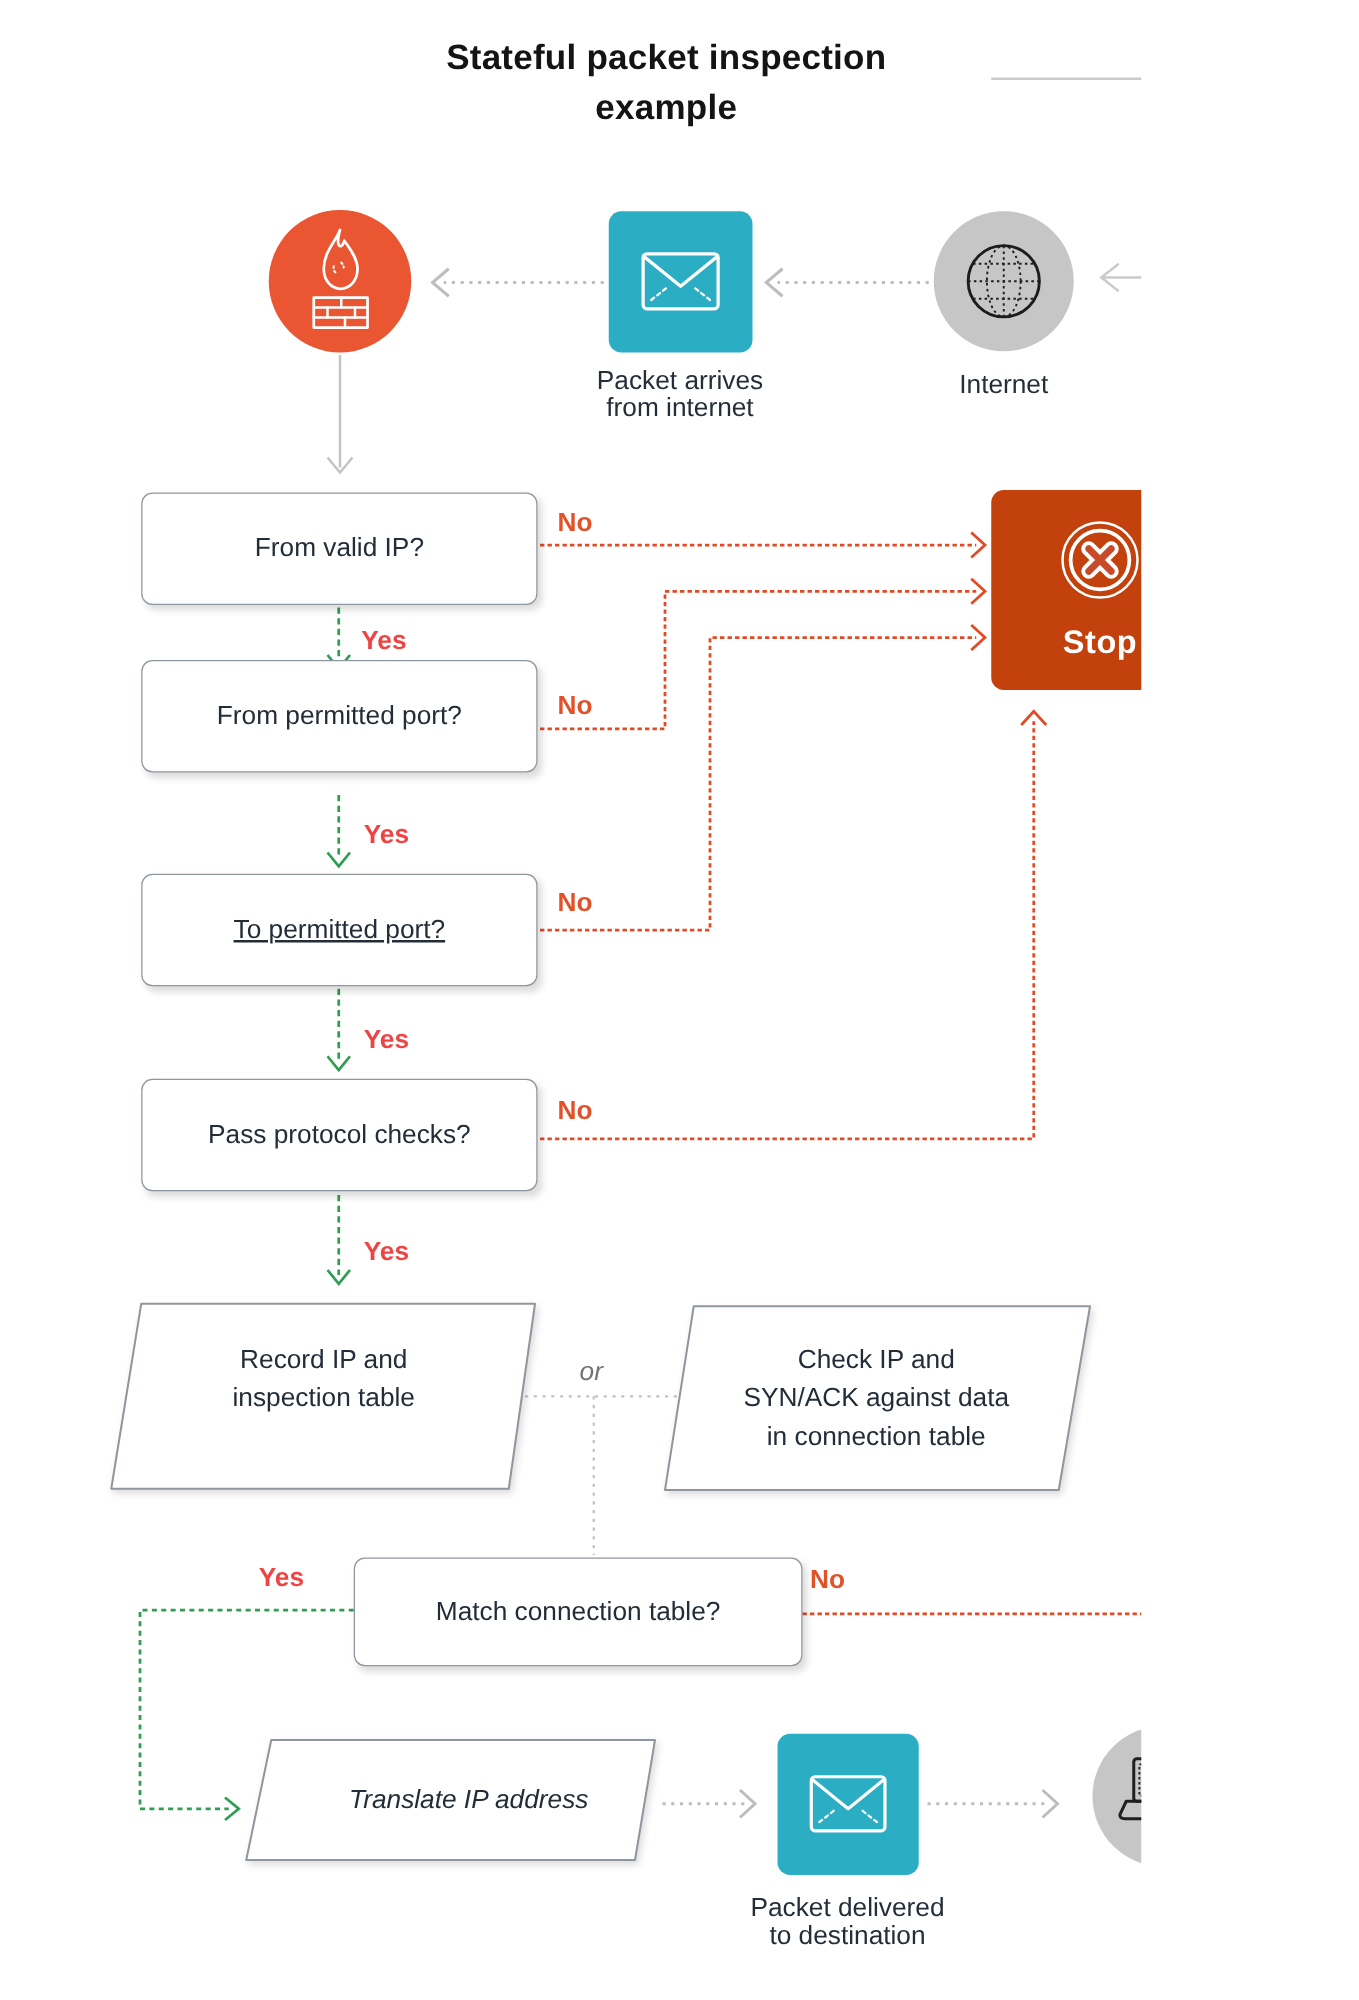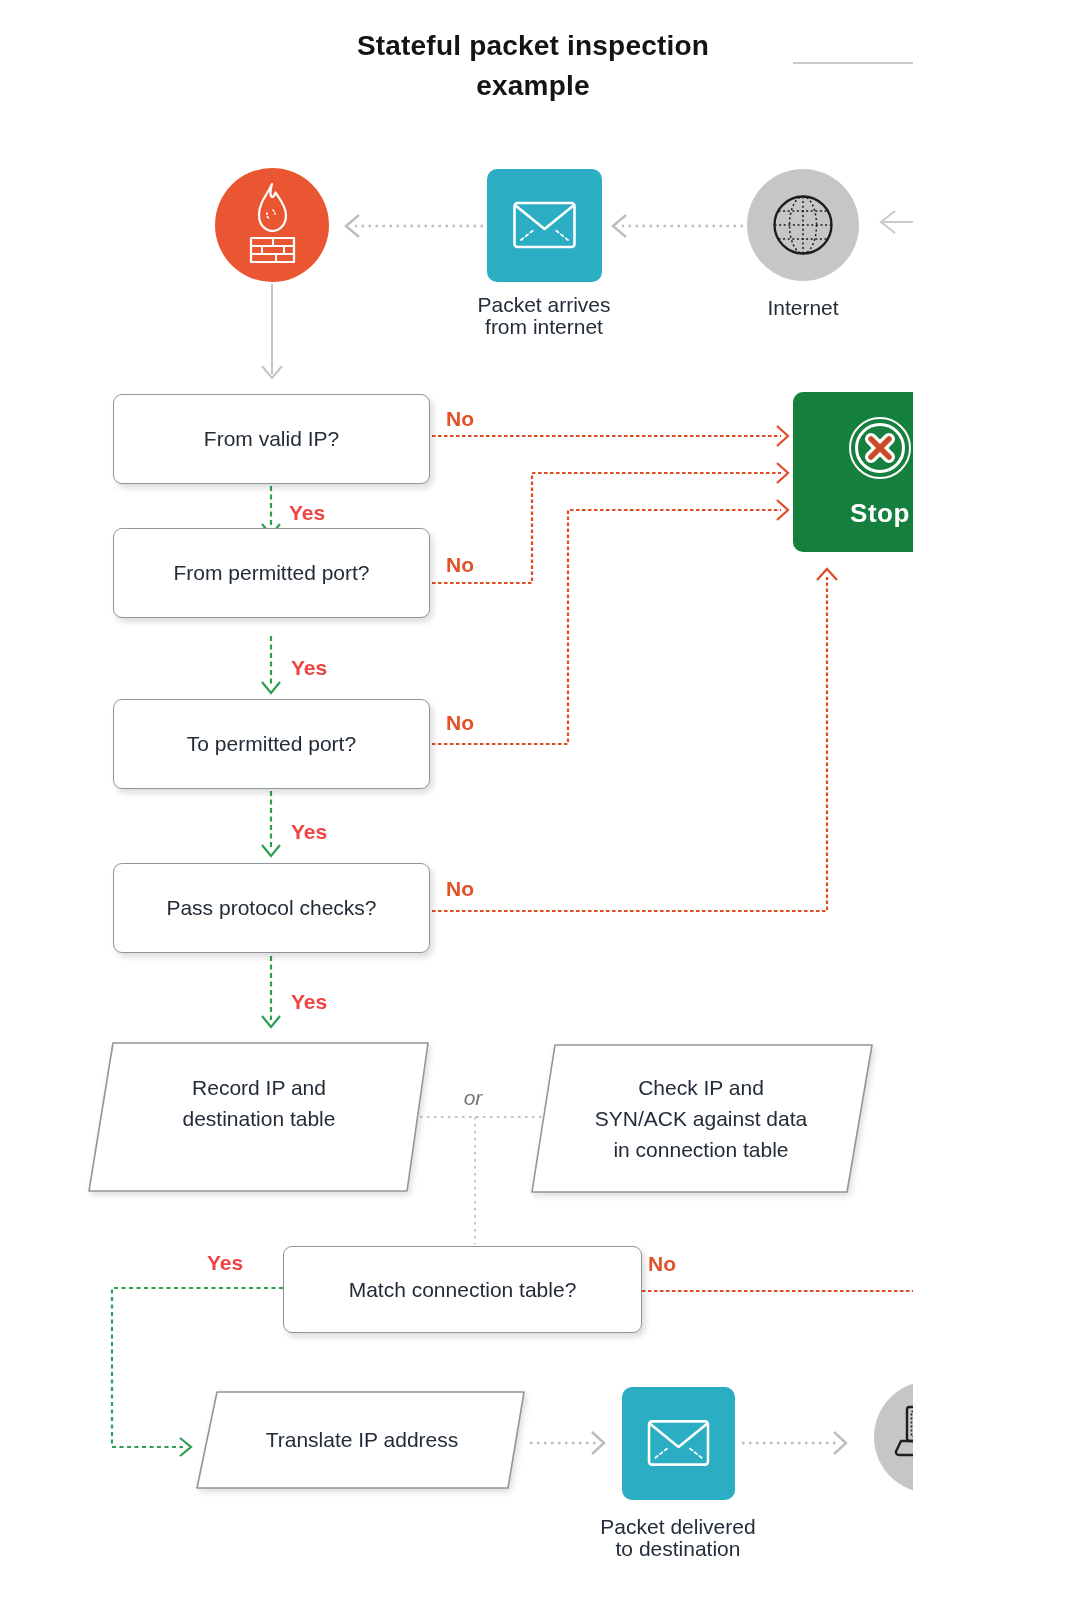--- a/index.html
+++ b/index.html
@@ -26,24 +26,24 @@
   .cap-packet{left:444px;top:294px;width:200px;}
   .cap-internet{left:703px;top:297px;width:200px;}
   .cap-delivered{left:578px;top:1516px;width:200px;}
   .decision{
     left:113px;width:315px;height:88px;background:#ffffff;
     border:1.5px solid #90969E;border-radius:9px;
     box-shadow:3px 4px 6px rgba(0,0,0,.14);
     display:flex;align-items:center;justify-content:center;
     font-size:21px;color:#232D38;
   }
-  .d1{top:394px;} .d2{top:528px;} .d3{top:699px;} .d4{top:863px;}
+  .d1{top:394px;} .d2{top:528px;} .d3{top:699px;text-decoration:underline;} .d4{top:863px;}
   .match{left:283px;top:1246px;width:357px;height:85px;}
   .stopbox{
-    left:793px;top:392px;width:174px;height:160px;background:#15803d;border-radius:10px;
+    left:793px;top:392px;width:174px;height:160px;background:#c2410c;border-radius:10px;
     display:flex;flex-direction:column;align-items:center;justify-content:flex-start;
   }
   .stoptext{color:#ffffff;font-weight:bold;font-size:26px;margin-top:2px;letter-spacing:.5px;}
   .lbl{position:absolute;z-index:3;font-size:21px;font-weight:bold;}
   .lbl-no{color:#E25229;}
   .lbl-yes{color:#ef4444;}
   .lbl-or{font-weight:normal;font-style:italic;color:#737373;text-align:center;}
   .ptext{
     position:absolute;z-index:3;text-align:center;
     font-size:21px;line-height:31px;color:#232D38;
@@ -202,28 +202,28 @@
   <div class="lbl lbl-no" style="left:446px;top:407px;">No</div>
   <div class="lbl lbl-no" style="left:446px;top:553px;">No</div>
   <div class="lbl lbl-no" style="left:446px;top:711px;">No</div>
   <div class="lbl lbl-no" style="left:446px;top:877px;">No</div>
   <div class="lbl lbl-no" style="left:648px;top:1252px;">No</div>
 
   <div class="lbl lbl-or" style="left:443px;top:1086px;width:60px;">or</div>
 
   <div class="ptext" style="left:103px;top:1072px;width:312px;">
     <div>Record IP and</div>
-    <div>destination table</div>
+    <div>inspection table</div>
   </div>
   <div class="ptext" style="left:545px;top:1072px;width:312px;">
     <div>Check IP and</div>
     <div>SYN/ACK against data</div>
     <div>in connection table</div>
   </div>
-  <div class="ptext ptext-single" style="left:206px;top:1429px;width:312px;">Translate IP address</div>
+  <div class="ptext ptext-single" style="left:219px;top:1429px;width:312px;font-style:italic;">Translate IP address</div>
 
   <div class="node decision match">
     <span>Match connection table?</span>
   </div>
 
   <div class="node tealsq teal-bottom">
     <svg width="113" height="113" viewBox="0 0 115 115" fill="none" stroke="#ffffff" stroke-width="2.6" stroke-linejoin="round" stroke-linecap="round">
       <rect x="27.5" y="35" width="60" height="44" rx="3"></rect>
       <polyline points="28.5,37.5 57.5,61 86.5,37.5"></polyline>
       <line x1="34" y1="72" x2="46" y2="62.5" stroke-width="1.8" stroke-dasharray="3 3"></line>

